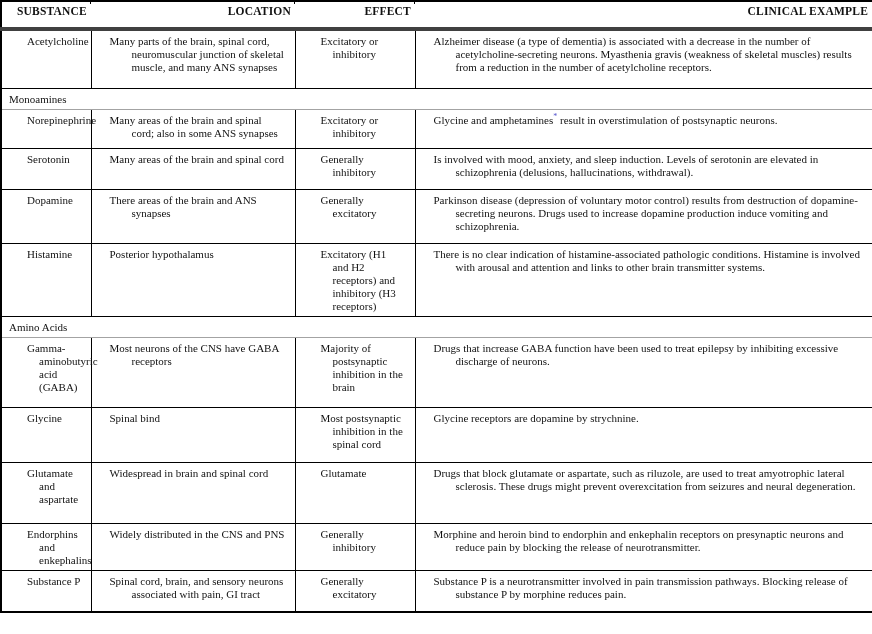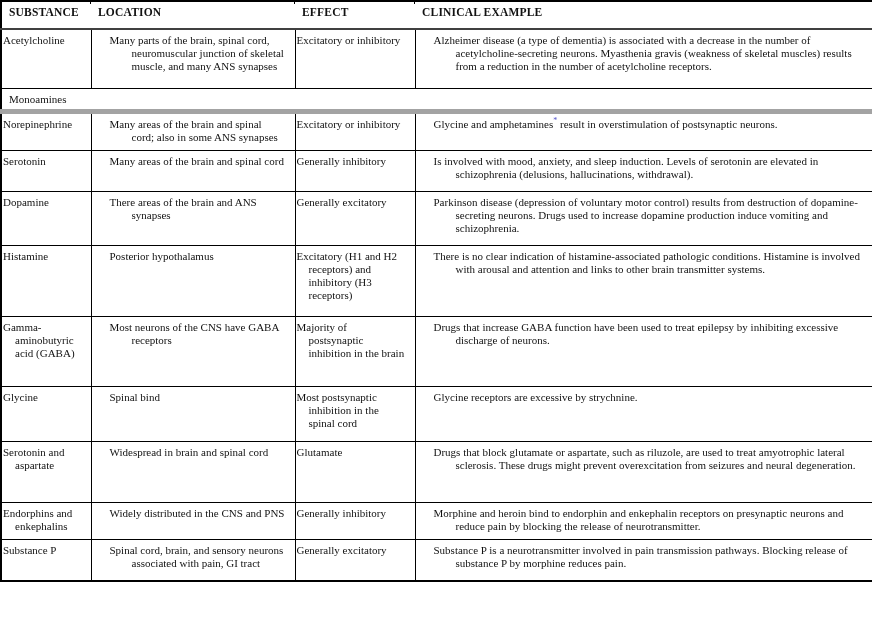--- a/index.html
+++ b/index.html
@@ -15,42 +15,42 @@
     table-layout: fixed;
     width: 872px;
     font-family: "Liberation Serif", "DejaVu Serif", serif;
     font-size: 11px;
     line-height: 13px;
     color: #121212;
     border: 2px solid #000;
   }
   th {
     vertical-align: middle;
-    text-align: left;
+    text-align: right;
     font-weight: bold;
     font-size: 11.5px;
     letter-spacing: 0.2px;
     padding: 0 4px 6px 7px;
-    border-bottom: 2px solid #404040;
+    border-bottom: 4px solid #404040;
     white-space: nowrap;
     overflow: hidden;
   }
   td { vertical-align: top; }
   td.cell {
     border: 1px solid #000;
     padding-top: 4px;
     padding-bottom: 3px;
     padding-right: 10px;
   }
   
-  td.hang-sm { padding-left: 13px; text-indent: -12px; }
+  td.hang-sm { padding-left: 37px; text-indent: -12px; }
   td.hang-lg { padding-left: 40px; text-indent: -22px; }
   td.section-cell {
     border-top: 1px solid #000;
-    border-bottom: 5px solid #a3a3a3;
+    border-bottom: 1px solid #a3a3a3;
     padding: 4px 7px 3px 7px;
     vertical-align: middle;
   }
   sup.fn {
     font-size: 8px;
     vertical-align: super;
     line-height: 0;
   }
   .top-tick {
     position: absolute;
@@ -105,34 +105,37 @@
       <td class="cell hang-lg">There areas of the brain and ANS synapses</td>
       <td class="cell hang-sm">Generally excitatory</td>
       <td class="cell hang-lg">Parkinson disease (depression of voluntary motor control) results from destruction of dopamine-secreting neurons. Drugs used to increase dopamine production induce vomiting and schizophrenia.</td>
     </tr>
     <tr style="height:71px">
       <td class="cell hang-sm">Histamine</td>
       <td class="cell hang-lg">Posterior hypothalamus</td>
       <td class="cell hang-sm">Excitatory (H1 and H2 receptors) and inhibitory (H3 receptors)</td>
       <td class="cell hang-lg">There is no clear indication of histamine-associated pathologic conditions. Histamine is involved with arousal and attention and links to other brain transmitter systems.</td>
     </tr>
+    <tr style="height:21px">
+      <td class="section-cell" colspan="4">Amino Acids</td>
+    </tr>
     <tr style="height:70px">
       <td class="cell hang-sm">Gamma-aminobutyric acid (GABA)</td>
       <td class="cell hang-lg">Most neurons of the CNS have GABA receptors</td>
       <td class="cell hang-sm">Majority of postsynaptic inhibition in the brain</td>
       <td class="cell hang-lg">Drugs that increase GABA function have been used to treat epilepsy by inhibiting excessive discharge of neurons.</td>
     </tr>
     <tr style="height:55px">
       <td class="cell hang-sm">Glycine</td>
       <td class="cell hang-lg">Spinal bind</td>
       <td class="cell hang-sm">Most postsynaptic inhibition in the spinal cord</td>
-      <td class="cell hang-lg">Glycine receptors are excessive by strychnine.</td>
+      <td class="cell hang-lg">Glycine receptors are dopamine by strychnine.</td>
     </tr>
     <tr style="height:61px">
-      <td class="cell hang-sm">Serotonin and aspartate</td>
+      <td class="cell hang-sm">Glutamate and aspartate</td>
       <td class="cell hang-lg">Widespread in brain and spinal cord</td>
       <td class="cell hang-sm">Glutamate</td>
       <td class="cell hang-lg">Drugs that block glutamate or aspartate, such as riluzole, are used to treat amyotrophic lateral sclerosis. These drugs might prevent overexcitation from seizures and neural degeneration.</td>
     </tr>
     <tr style="height:37px">
       <td class="cell hang-sm">Endorphins and enkephalins</td>
       <td class="cell hang-lg">Widely distributed in the CNS and PNS</td>
       <td class="cell hang-sm">Generally inhibitory</td>
       <td class="cell hang-lg">Morphine and heroin bind to endorphin and enkephalin receptors on presynaptic neurons and reduce pain by blocking the release of neurotransmitter.</td>
     </tr>

